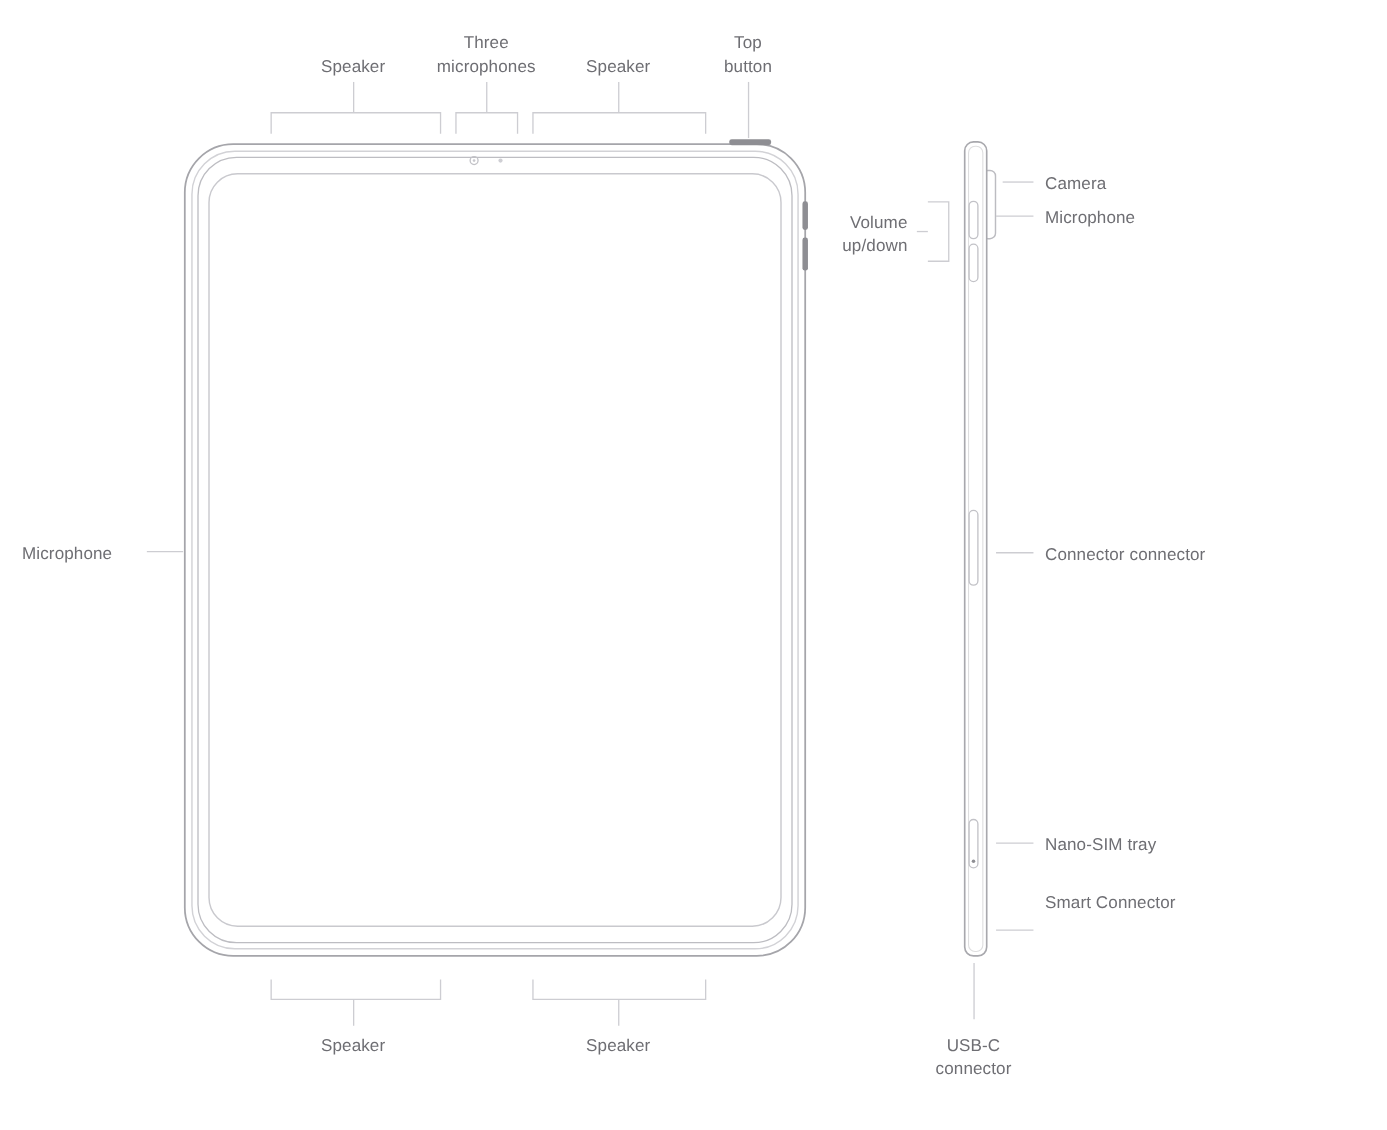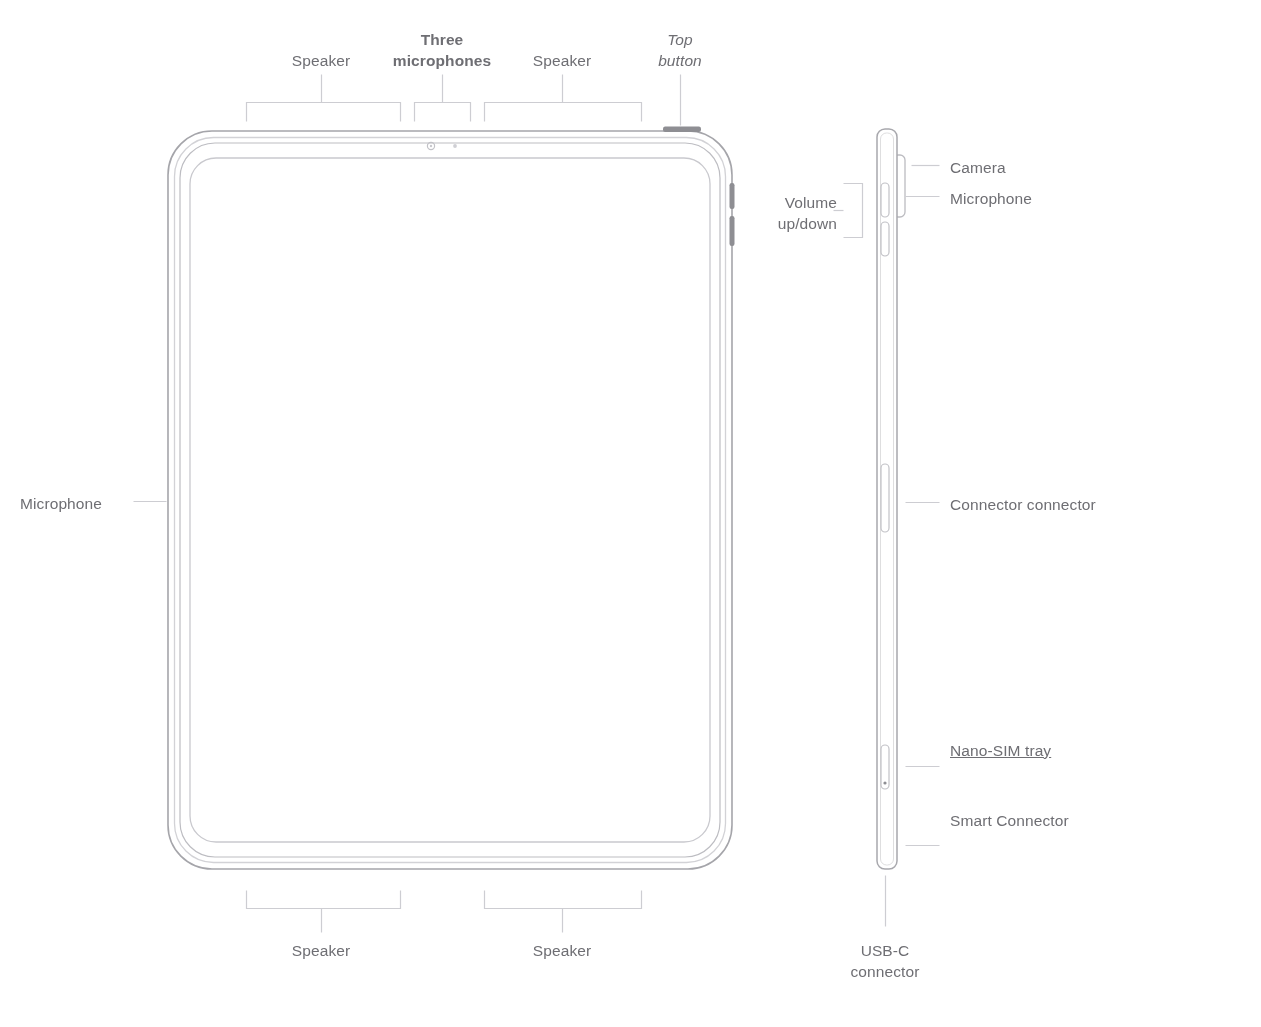--- a/index.html
+++ b/index.html
@@ -106,40 +106,40 @@
       <path d="M905.5 502.5 L939.5 502.5"></path>
       <path d="M905.5 766.5 L939.5 766.5"></path>
       <path d="M905.5 845.5 L939.5 845.5"></path>
       <path d="M885.5 875.5 L885.5 926.5"></path>
     </g>
 
   </svg>
 
   <div class="label center" style="left:321px;top:50px;">Speaker</div>
 
-  <div class="label center" style="left:442px;top:29px;font-weight:bold;">Three
+  <div class="label center" style="left:442px;top:29px;">Three
 microphones</div>
 
   <div class="label center" style="left:562px;top:50px;">Speaker</div>
 
-  <div class="label center" style="left:680px;top:29px;font-style:italic;">Top
+  <div class="label center" style="left:680px;top:29px;">Top
 button</div>
 
-  <div class="label right" style="left:825px;top:192px;margin-left:12px;">Volume
+  <div class="label right" style="left:825px;top:192px;">Volume
 up/down</div>
 
   <div class="label left" style="left:20px;top:493px;">Microphone</div>
 
   <div class="label left" style="left:950px;top:157px;">Camera</div>
 
   <div class="label left" style="left:950px;top:188px;">Microphone</div>
 
   <div class="label left" style="left:950px;top:494px;">Connector connector</div>
 
-  <div class="label left" style="left:950px;top:740px;text-decoration:underline;">Nano-SIM tray</div>
+  <div class="label left" style="left:950px;top:758px;">Nano-SIM tray</div>
 
   <div class="label left" style="left:950px;top:810px;">Smart Connector</div>
 
   <div class="label center" style="left:321px;top:940px;">Speaker</div>
 
   <div class="label center" style="left:562px;top:940px;">Speaker</div>
 
   <div class="label center" style="left:885px;top:940px;">USB-C
 connector</div>
 

